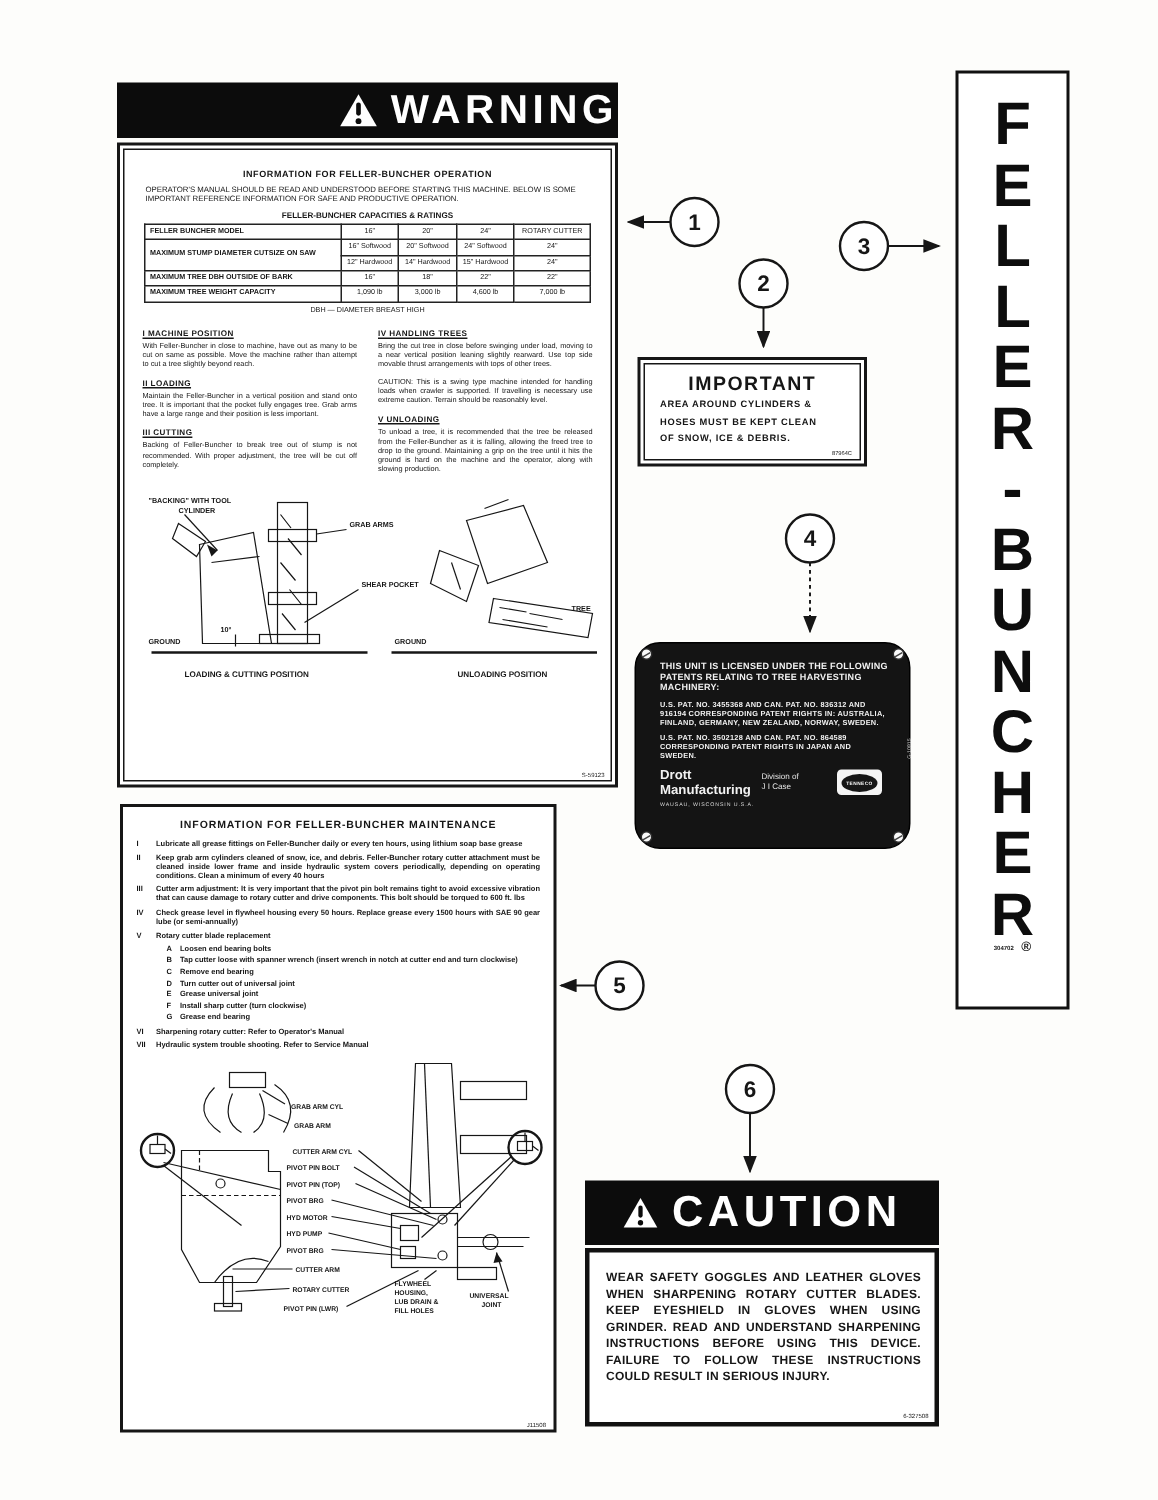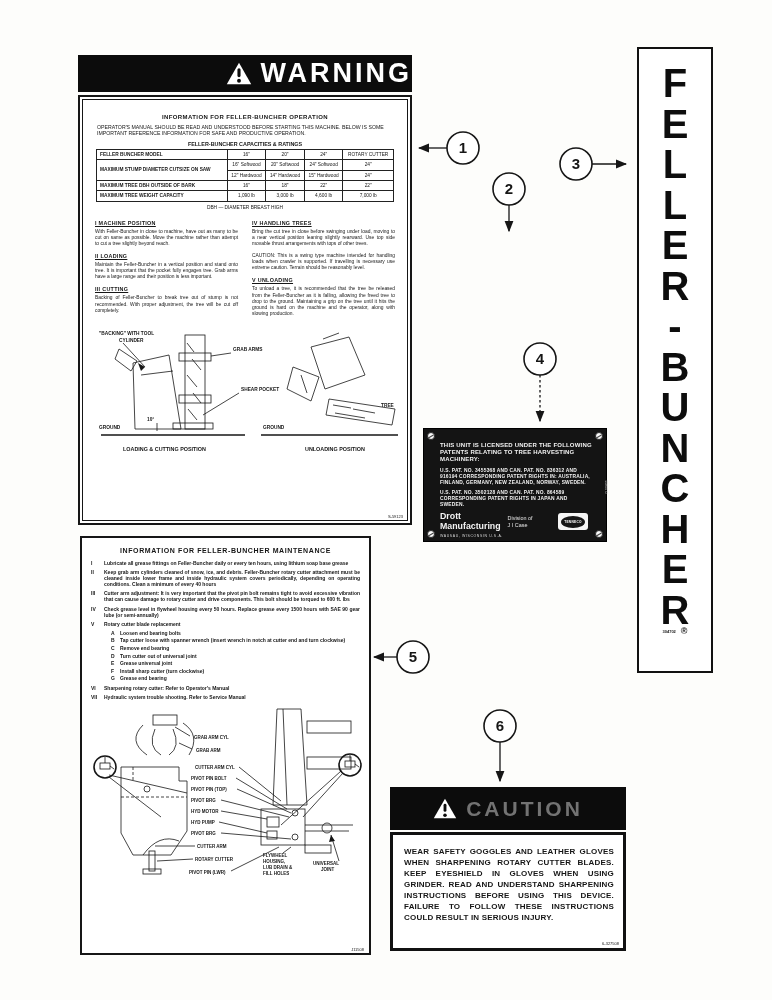--- a/index.html
+++ b/index.html
@@ -48,21 +48,21 @@
 
   
   .feller{position:absolute;left:637px;top:47px;width:76px;height:626px;border:2.5px solid #111;background:#fff;
     display:flex;flex-direction:column;align-items:center;padding-top:14px;}
   .feller .fl{font-size:40px;font-weight:900;line-height:40.5px;color:#0d0d0d;}
   .feller .fbot{display:flex;align-items:flex-end;gap:5px;margin-top:-6px;}
   .feller .fnum{font-size:4px;font-weight:bold;}
   .feller .freg{font-size:9px;font-weight:bold;position:relative;top:2px;}
 
   
-  .plate{position:absolute;left:423px;top:428px;width:184px;height:114px;background:#141414;border-radius:0;
+  .plate{position:absolute;left:423px;top:428px;width:184px;height:138px;background:#141414;border-radius:17px;
     color:#f2f2f2;border:1px solid #000;}
   .plate-pad{padding:13px 14px 4px 16px;}
   .pl-p1{font-size:6px;font-weight:bold;line-height:7px;margin:0 0 5px;letter-spacing:.2px;}
   .pl-p{font-size:4.9px;font-weight:bold;line-height:6px;margin:0 0 4px;letter-spacing:.2px;}
   .pl-bottom{display:flex;align-items:center;gap:7px;margin-top:3px;}
   .pl-brand{font-size:8.8px;font-weight:900;line-height:9.5px;}
   .pl-div{font-size:5.4px;line-height:6.4px;color:#e6e6e6;}
   .pl-logo{width:30px;height:17px;background:#f5f5f5;border-radius:3px;display:flex;align-items:center;justify-content:center;margin-left:auto;margin-right:4px;}
   .pl-logo .oval{width:24px;height:12px;background:#161616;border-radius:50%;display:flex;align-items:center;justify-content:center;}
   .pl-logo .oval span{color:#fff;font-size:3.2px;font-weight:bold;letter-spacing:.3px;}
@@ -80,21 +80,21 @@
   .m-item .txt{flex:1;font-size:5px;font-weight:bold;line-height:6.1px;text-align:justify;}
   .m-sub{display:flex;margin:0 0 1.5px 20px;}
   .m-sub .ltr{width:9px;flex-shrink:0;font-size:5px;font-weight:bold;}
   .m-sub .txt{flex:1;font-size:5px;font-weight:bold;line-height:6.1px;}
   .m-code{position:absolute;right:5px;bottom:1px;font-size:4px;}
   .dg-t{font-size:4.5px;font-weight:bold;fill:#161616;}
 
   
   .caut-header{position:absolute;left:390px;top:787px;width:236px;height:43px;background:#0c0c0c;
     display:flex;align-items:center;justify-content:center;gap:9px;}
-  .caut-header .ctxt{color:#737373;font-weight:900;font-size:21px;letter-spacing:3px;}
+  .caut-header .ctxt{color:#ffffff;font-weight:900;font-size:29px;letter-spacing:3px;}
   .caut-body{position:absolute;left:390px;top:832px;width:236px;height:119px;border:3px solid #111;background:#fff;
     padding:11px 9px 4px 11px;}
   .caut-text{font-size:8px;font-weight:800;line-height:11px;text-align:justify;letter-spacing:.2px;}
   .caut-code{position:absolute;right:4px;bottom:2px;font-size:4px;}
 </style>
 </head>
 <body>
 
 <div id="page">
 
@@ -222,20 +222,29 @@
           <text class="fg-t" x="170" y="106">GROUND</text>
           <text class="fg-t" x="288" y="84">TREE</text>
           <text class="fg-cap" x="212" y="128">UNLOADING POSITION</text>
         </g>
       </svg>
 
       <div class="w-code">S-59123</div>
     </div>
   </div>
 
+  <div class="imp">
+    <div class="imp-inner">
+      <div class="imp-title">IMPORTANT</div>
+      <div class="imp-line">AREA AROUND CYLINDERS &amp;</div>
+      <div class="imp-line">HOSES MUST BE KEPT CLEAN</div>
+      <div class="imp-line">OF SNOW, ICE &amp; DEBRIS.</div>
+      <div class="imp-code">87964C</div>
+    </div>
+  </div>
 
   <div class="feller">
     <span class="fl">F</span>
     <span class="fl">E</span>
     <span class="fl">L</span>
     <span class="fl">L</span>
     <span class="fl">E</span>
     <span class="fl">R</span>
     <span class="fl">-</span>
     <span class="fl">B</span>

